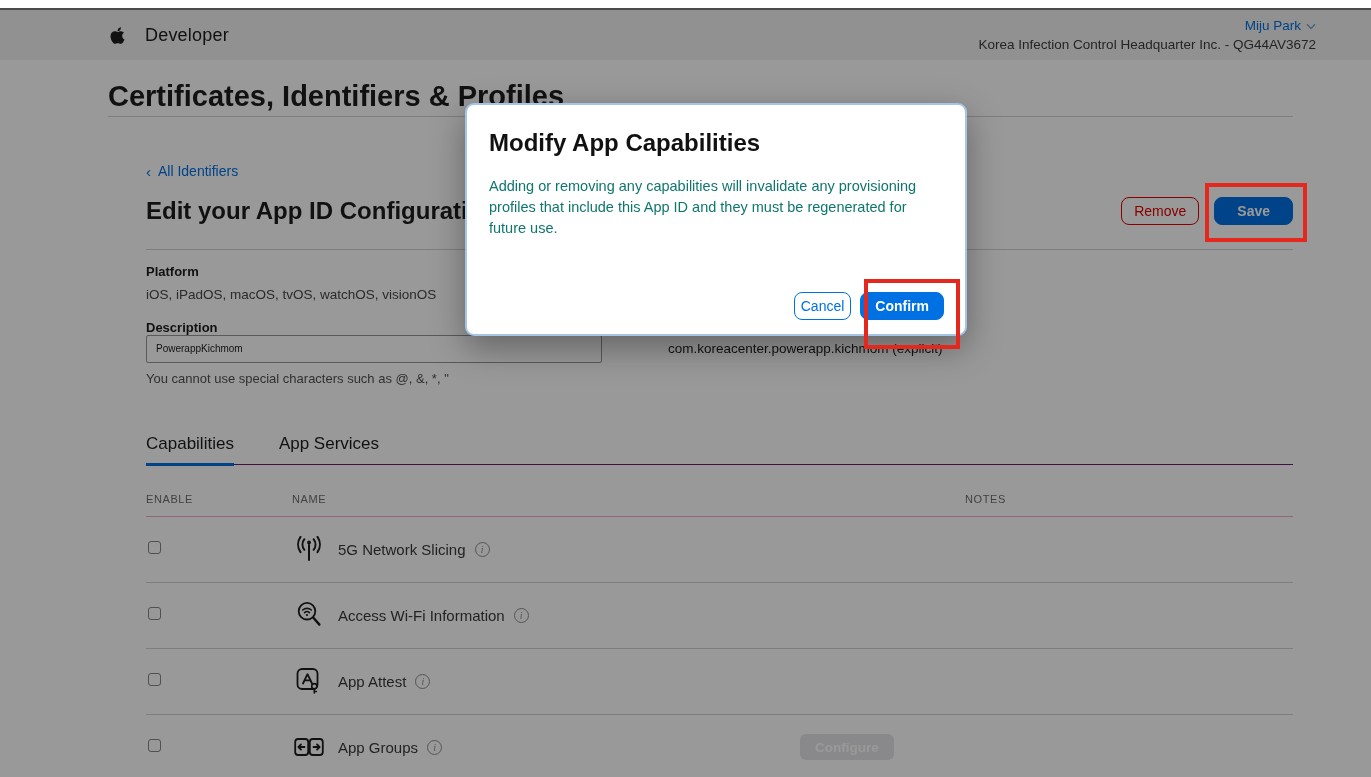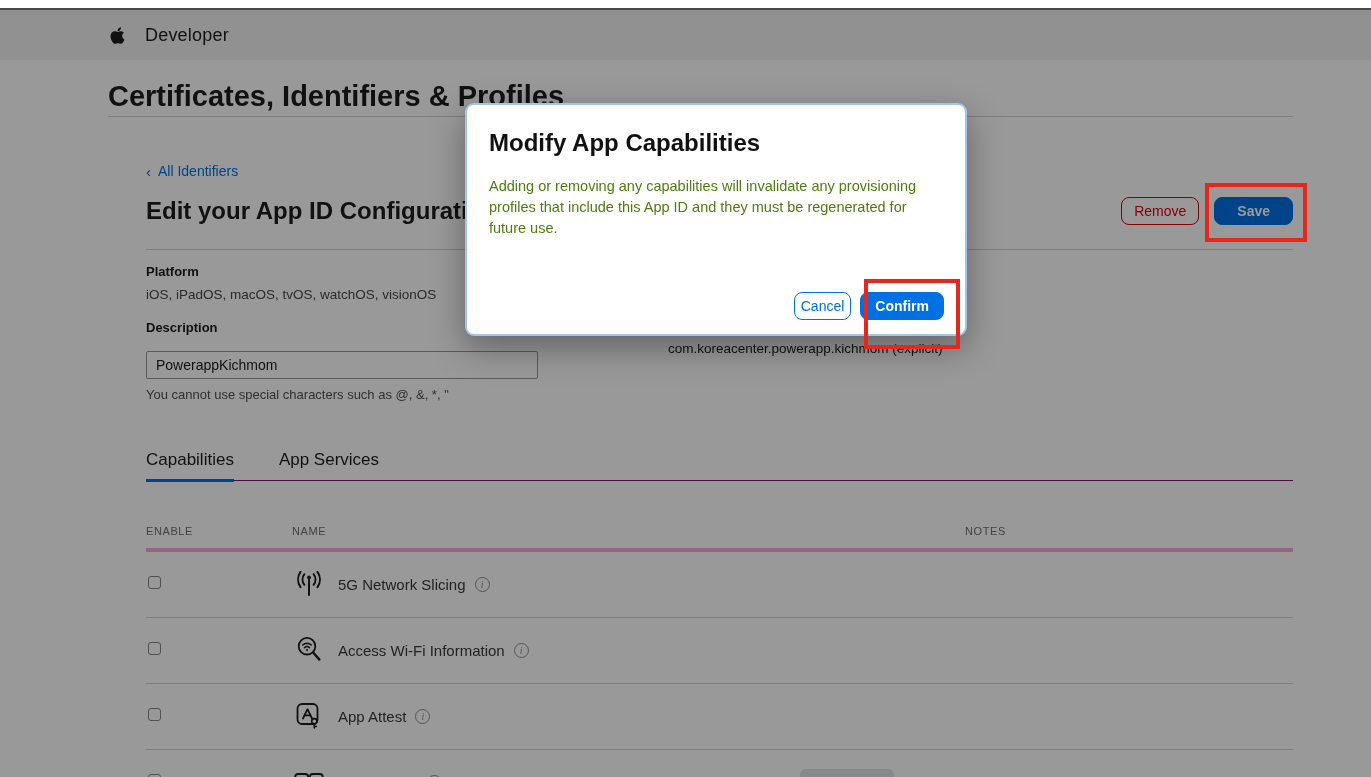--- a/index.html
+++ b/index.html
@@ -47,35 +47,35 @@
   .btn { border-radius: 8px; height: 28px; font-size: 14px; display: inline-flex; align-items: center; justify-content: center; cursor: pointer; font-family: inherit; }
   .btn-remove { background: transparent; border: 1px solid #e30000; color: #e30000; padding: 0 12px; }
   .btn-save { background: #0071e3; border: 1px solid #0071e3; color: #fff; padding: 0 22px; font-weight: 600; }
 
   .rule { margin-top: 22px; border-top: 1px solid #d2d2d7; }
 
   .field-label { margin-top: 14px; font-size: 13px; font-weight: 600; color: #1d1d1f; line-height: 15px; }
   .field-label.desc { margin-top: 18px; }
   .field-value { margin-top: 8px; font-size: 13.5px; color: #48484a; line-height: 15px; }
   .text-input {
-    margin-top: 16px; display: block; width: 392px; height: 28px;
+    margin-top: 0; display: block; width: 456px; height: 28px;
     border: 1px solid #979797; border-radius: 2px; background: #fff;
-    font-size: 14px; color: #1d1d1f; padding: 0 9px; font-family: inherit;
+    font-size: 10px; color: #1d1d1f; padding: 0 9px; font-family: inherit;
   }
   .helper { margin-top: 8px; font-size: 13px; color: #515154; line-height: 15px; }
 
   .bundle-value { position: absolute; left: 668px; top: 333px; font-size: 13.5px; color: #1d1d1f; }
 
   
   .tabs { margin-top: 48px; display: flex; gap: 45px; border-bottom: 1px solid #701a75; }
   .tab { font-size: 17px; color: #1d1d1f; padding-bottom: 9px; cursor: pointer; }
   .tab.active { border-bottom: 3px solid #0071e3; margin-bottom: -2px; }
 
   
-  .thead { margin-top: 44px; display: grid; grid-template-columns: 146px 508px 165px 1fr; border-bottom: 4px solid #f9a8d4; padding-bottom: 11px; }
+  .thead { margin-top: 28px; display: grid; grid-template-columns: 146px 508px 165px 1fr; border-bottom: 1px solid #f9a8d4; padding-bottom: 11px; }
   .th { font-size: 11px; letter-spacing: 0.6px; color: #6e6e73; font-weight: 400; }
   .trow { display: grid; grid-template-columns: 146px 508px 165px 1fr; height: 66px; align-items: center; border-bottom: 1px solid #d2d2d7; }
   .trow:last-child { border-bottom: none; }
   .checkbox {
     appearance: none; -webkit-appearance: none;
     width: 13px; height: 13px; margin-left: 2px;
     border: 1px solid #86868b; border-radius: 3px; background: #fefefe; cursor: pointer;
   }
   .c-name { display: flex; align-items: center; }
   .cap-icon { width: 34px; display: flex; justify-content: center; color: #1d1d1f; }
@@ -93,21 +93,21 @@
   .dim-overlay { position: absolute; top: 8px; left: 0; right: 0; bottom: 0; background: rgba(0,0,0,0.4); z-index: 50; }
 
   
   .modal {
     position: absolute; left: 465px; top: 103px; width: 502px; height: 233px;
     background: #fff; border: 2px solid #a4c4e8; border-radius: 9px;
     box-shadow: 0 12px 34px rgba(0,0,0,0.35);
     z-index: 60; padding: 24px 22px;
   }
   .modal-title { font-size: 24px; font-weight: 700; color: #111; }
-  .modal-body { margin-top: 19px; width: 444px; font-size: 14.5px; line-height: 21px; color: #4d7c0f; }
+  .modal-body { margin-top: 19px; width: 444px; font-size: 14.5px; line-height: 21px; color: #0f766e; }
   .modal-actions { position: absolute; right: 21px; bottom: 14px; display: flex; gap: 9px; }
   .btn-cancel { background: #fff; border: 1px solid #0071e3; color: #0071e3; padding: 0 6px; }
   .btn-confirm { background: #0071e3; border: 1px solid #0071e3; color: #fff; font-weight: 700; padding: 0 14px; }
 
   
   .annotation { position: absolute; border: 4px solid #e5281e; z-index: 70; pointer-events: none; }
   .annotation-save { left: 1205px; top: 183px; width: 102px; height: 59px; }
   .annotation-confirm { left: 864px; top: 279px; width: 96px; height: 70px; }
 </style>
 </head>
@@ -119,20 +119,31 @@
 
   <header class="site-header">
     <div class="brand">
       <span>
         <svg width="15" height="19" viewBox="0 0 384 512" fill="#1d1d1f">
             <path d="M318.7 268.7c-.2-36.7 16.4-64.4 50-84.8-18.8-26.9-47.2-41.7-84.7-44.6-35.5-2.8-74.3 20.7-88.5 20.7-15 0-49.4-19.7-76.4-19.7C63.3 141.2 4 184.8 4 273.5q0 39.3 14.4 81.2c12.8 36.7 59 126.7 107.2 125.2 25.2-.6 43-17.9 75.8-17.9 31.8 0 48.3 17.9 76.4 17.9 48.6-.7 90.4-82.5 102.6-119.3-65.2-30.7-61.7-90-61.7-91.9zm-56.6-164.2c27.3-32.4 24.8-61.9 24-72.5-24.1 1.4-52 16.4-67.9 34.9-17.5 19.8-27.8 44.3-25.6 71.9 26.1 2 49.9-11.4 69.5-34.3z"></path>
           </svg>
       </span>
       <span class="brand-label">Developer</span>
     </div>
+    <div class="account">
+      <div class="account-name">
+        <span>Miju Park</span>
+        <span>
+          <svg width="10" height="7" viewBox="0 0 10 7" fill="none">
+              <path d="M1 1.2 L5 5.4 L9 1.2" stroke="#7aa0cf" stroke-width="1.4"></path>
+            </svg>
+        </span>
+      </div>
+      <div class="team-label">Korea Infection Control Headquarter Inc. - QG44AV3672</div>
+    </div>
   </header>
 
   <main>
     <h1 class="page-title">Certificates, Identifiers &amp; Profiles</h1>
     <div class="title-rule"></div>
 
     <div class="content">
       <a class="breadcrumb" href="#">
         <span class="chev">‹</span>
         <span>All Identifiers</span>

